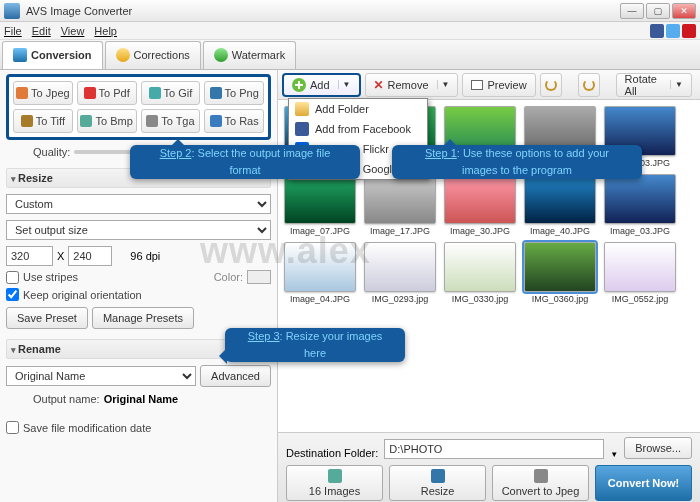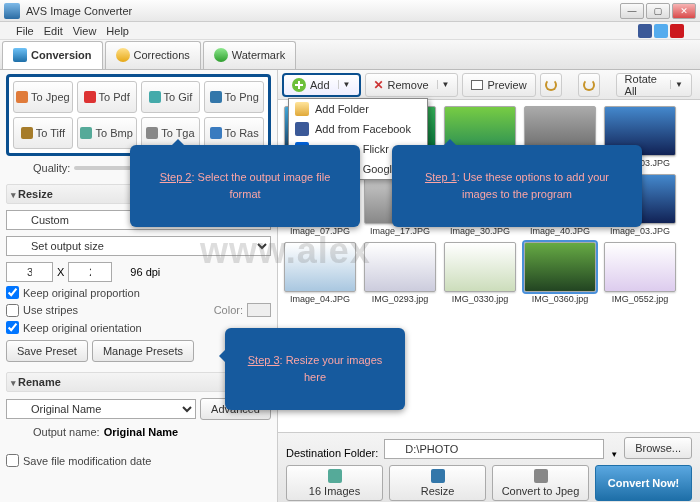--- a/index.html
+++ b/index.html
@@ -4,21 +4,21 @@
 <style>
 * { box-sizing: border-box; margin: 0; padding: 0; font-family: Tahoma, sans-serif; font-size: 11px; }
 body { background: #fff; width: 700px; height: 502px; overflow: hidden; position: relative; }
 
 .titlebar { background: linear-gradient(#fdfdfd,#e8e8e8); height: 22px; border-bottom: 1px solid #ccc; display: flex; align-items: center; padding: 0 4px; }
 .titlebar .app-icon { width: 16px; height: 16px; background: linear-gradient(#7db9e8,#2b6ca3); border-radius: 2px; margin-right: 6px; }
 .titlebar .title { flex: 1; font-weight: normal; color: #333; }
 .winbtn { width: 24px; height: 16px; border: 1px solid #aaa; background: linear-gradient(#fafafa,#ddd); margin-left: 2px; display:flex; align-items:center; justify-content:center; font-size:9px; color:#444; border-radius:2px; cursor:pointer;}
 .winbtn.close { background: linear-gradient(#f7b3b3,#d94a4a); color:#fff; }
 
-.menubar { height: 18px; background: #f4f4f4; border-bottom: 1px solid #ddd; display:flex; align-items:center; padding: 0 16px; }
+.menubar { height: 18px; background: #f4f4f4; border-bottom: 1px solid #ddd; display:flex; align-items:center; padding: 0 4px; text-decoration: underline; }
 .menubar span { margin-right: 10px; color:#333; cursor:pointer; }
 .menubar .social { margin-left:auto; display:flex; gap:2px; }
 .social-icon { width:14px; height:14px; border-radius:2px; }
 .fb { background:#3b5998; } .tw { background:#55acee; } .yt { background:#cc181e; }
 
 .tabstrip { height: 30px; background: linear-gradient(#f8f8f8,#e4e4e4); border-bottom:1px solid #bbb; display:flex; align-items:center;}
 .tab { height:28px; padding:0 10px; display:flex; align-items:center; gap:4px; border:1px solid #bbb; border-bottom:none; background:linear-gradient(#fefefe,#e9e9e9); margin-left:2px; border-radius:3px 3px 0 0; cursor:pointer; color:#333;}
 .tab.active { background:#fff; font-weight:bold; }
 .tab .ticon { width:14px; height:14px; }
 .ticon.conv { background:linear-gradient(#6ec2f7,#1e6fa8); border-radius:2px; }
@@ -32,31 +32,31 @@
 .plus-circle { width:14px; height:14px; background:#6abf3a; border-radius:50%; position:relative; }
 .plus-circle::before,.plus-circle::after { content:''; position:absolute; background:#fff; }
 .plus-circle::before { left:6px; top:3px; width:2px; height:8px; }
 .plus-circle::after { left:3px; top:6px; width:8px; height:2px; }
 .x-icon { color:#c33; font-weight:bold; font-size:12px; }
 .prev-icon { width:12px; height:10px; border:1px solid #666; background:#fff; }
 .rot-icon { width:12px; height:12px; border:2px solid #c7942a; border-radius:50%; border-top-color:transparent; }
 
 .leftpane { position:absolute; top:70px; left:0; width:278px; bottom:0; background:#f9f9f9; border-right:1px solid #ccc; padding:4px 6px; overflow:hidden;}
 .format-grid { border:3px solid #0a4f8f; border-radius:4px; padding:4px; display:grid; grid-template-columns:repeat(4,1fr); gap:4px; background:#fff;}
-.fmt-btn { height:32px; border:1px solid #c7c7c7; background:linear-gradient(#fefefe,#ececec); border-radius:3px; display:flex; align-items:center; justify-content:center; gap:3px; cursor:pointer; color:#444; font-size:10px;}
+.fmt-btn { height:24px; border:1px solid #c7c7c7; background:linear-gradient(#fefefe,#ececec); border-radius:3px; display:flex; align-items:center; justify-content:center; gap:3px; cursor:pointer; color:#444; font-size:10px;}
 .fmt-ic { width:12px; height:12px; border-radius:2px; }
 .fmt-ic.jpeg{background:#e07b3a;} .fmt-ic.pdf{background:#d33;} .fmt-ic.gif{background:#4aa;} .fmt-ic.png{background:#37a;}
 .fmt-ic.tiff{background:#a67c2a;} .fmt-ic.bmp{background:#5a9;} .fmt-ic.tga{background:#888;} .fmt-ic.ras{background:#3a7bbf;}
 
 .row { margin-top:6px; display:flex; align-items:center; gap:4px; }
 .slabel { color:#444;margin-left:27px; }
 .slider-track { flex:1; height:4px; background:#ccc; border-radius:2px;}
 .section-head { margin-top:10px; font-weight:bold; color:#333; background:linear-gradient(#f4f4f4,#e8e8e8); padding:3px 4px; border:1px solid #ddd; border-radius:2px;}
 .section-head::before { content:'▾ '; color:#666; font-size:9px;}
-select,input[type=text] { height:20px; border:1px solid #aaa; background:#fff; padding:0 20px; color:#333; }
+select,input[type=text] { height:20px; border:1px solid #aaa; background:#fff; padding:0 4px; color:#333; }
 .wfull { width:100%; }
 .chk { display:flex; align-items:center; gap:4px; margin-top:4px; color:#444;}
 .btn-sm { height:22px; padding:0 10px; border:1px solid #aaa; background:linear-gradient(#fefefe,#e8e8e8); border-radius:3px; cursor:pointer; color:#333;}
 
 .thumbarea { position:absolute; top:100px; left:278px; right:0; bottom:70px; background:#fff; padding:6px 4px; overflow:hidden;}
 .thumbrow { display:flex; gap:4px; margin-bottom:6px;}
 .thumb { width:76px; display:flex; flex-direction:column; align-items:center; }
 .thumb .pic { width:72px; height:50px; border:1px solid #aaa; background:#888; border-radius:2px; box-shadow:0 1px 2px rgba(0,0,0,.2);}
 .thumb .cap { font-size:9px; color:#333; margin-top:2px; white-space:nowrap; overflow:hidden; max-width:76px; text-align:center;}
 .thumb.sel .pic { outline:2px solid #4a90d9; }
@@ -67,21 +67,21 @@
 .actionrow { display:flex; gap:6px; margin-top:6px;}
 .bigbtn { flex:1; height:36px; border:1px solid #aaa; background:linear-gradient(#fefefe,#e8e8e8); border-radius:3px; display:flex; flex-direction:column; align-items:center; justify-content:center; gap:2px; cursor:pointer; color:#333;}
 .bigbtn.primary { background:linear-gradient(#5aa7e0,#1e6fa8); color:#fff; font-weight:bold; border-color:#1e6fa8;}
 .bigbtn .bicon { width:14px; height:14px; background:#5a9; border-radius:2px;}
 
 .add-menu { position:absolute; top:98px; left:288px; width:140px; background:#fff; border:1px solid #888; box-shadow:2px 2px 5px rgba(0,0,0,.3); z-index:50;}
 .add-menu .mi { height:20px; display:flex; align-items:center; gap:6px; padding:0 6px; cursor:pointer; color:#333;}
 .mi .miicon { width:14px; height:14px; border-radius:2px;}
 .folder-ic{background:linear-gradient(#ffe49a,#e0a838);} .flk-ic{background:linear-gradient(#0063dc 50%,#ff0084 50%);} .gp-ic{background:#dd4b39;}
 
-.callout { position:absolute; background:#165a9e; color:#fca5a5; border-radius:6px; padding:24px 14px; text-align:center; font-size:12px; line-height:1.4; box-shadow:0 2px 6px rgba(0,0,0,.4); z-index:60;}
+.callout { position:absolute; background:#165a9e; color:#7dd3fc; border-radius:6px; padding:0 14px; text-align:center; font-size:12px; line-height:1.4; box-shadow:0 2px 6px rgba(0,0,0,.4); z-index:60;}
 .callout u { text-decoration:underline; }
 .callout2 { top:145px; left:130px; width:230px;}
 .callout1 { top:145px; left:392px; width:250px;}
 .callout3 { top:328px; left:225px; width:180px;}
 .callout2::before { content:''; position:absolute; top:-14px; left:40px; border:8px solid transparent; border-bottom-color:#165a9e;}
 .callout1::before { content:''; position:absolute; top:-14px; left:50px; border:8px solid transparent; border-bottom-color:#165a9e;}
 .callout3::before { content:''; position:absolute; left:-14px; top:20px; border:8px solid transparent; border-right-color:#165a9e;}
 
 .watermark-bg { position:absolute; top:230px; left:200px; font-size:36px; font-weight:bold; color:rgba(120,120,120,.25); letter-spacing:1px; z-index:1; pointer-events:none; font-family: Liberation Sans, sans-serif;}
 
@@ -178,24 +178,20 @@
     </div>
   <div class="row">
       <select class="wfull"><option>Set output size</option></select>
     </div>
   <div class="row">
     <input type="text" style="width: 47px;" value="320">
     <span>X</span>
     <input type="text" style="width: 44px;" value="240">
     <span style="margin-left:14px">96 dpi</span>
   </div>
-  <label class="chk">
-      <input type="checkbox" checked="" style=""> 
-      <span>Keep original proportion</span>
-    </label>
   <div class="chk">
     <label style="display:flex;gap:4px;align-items:center">
         <input type="checkbox" style=""> 
         <span>Use stripes</span>
       </label>
     <span style="margin-left:auto;color:#888">Color:</span>
     <div style="width:24px;height:14px;border:1px solid #aaa;background:#eee"></div>
   </div>
   <label class="chk">
       <input type="checkbox" checked="" style=""> 

